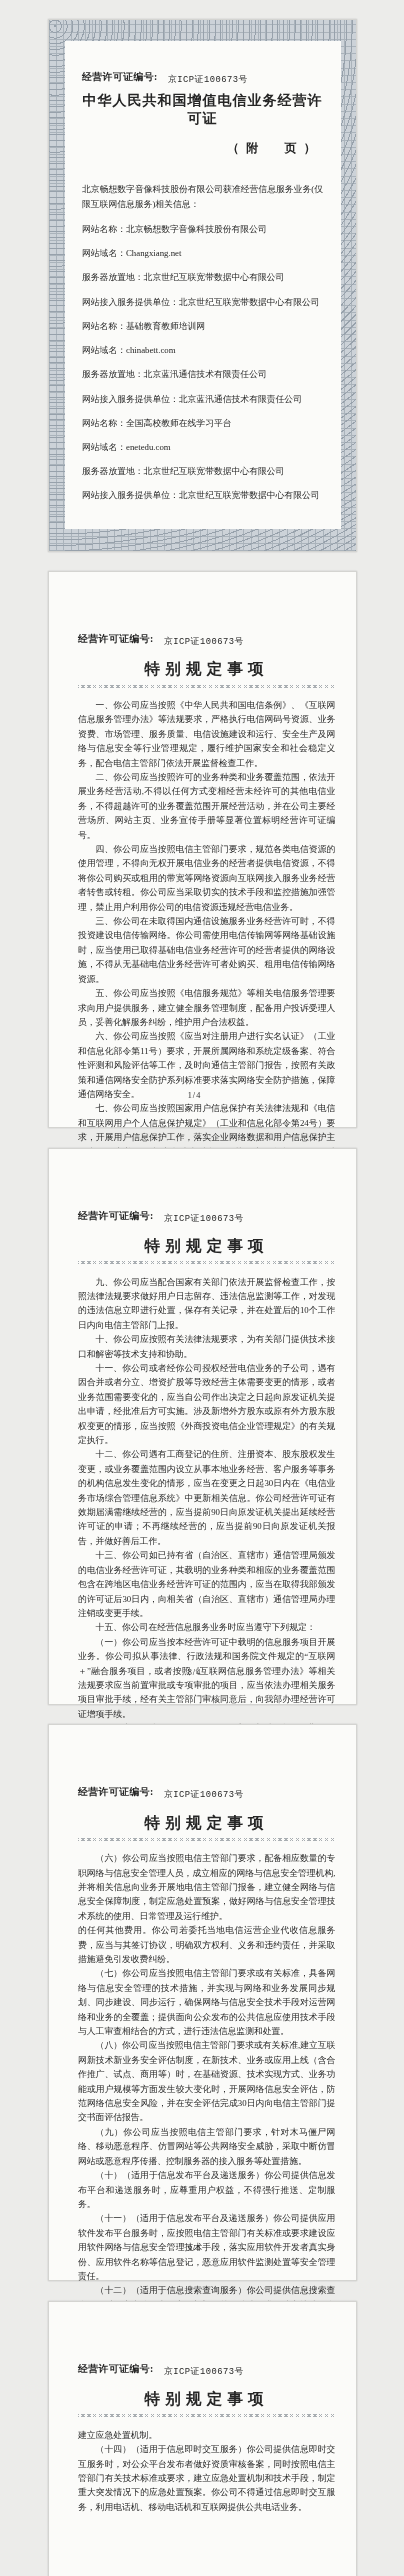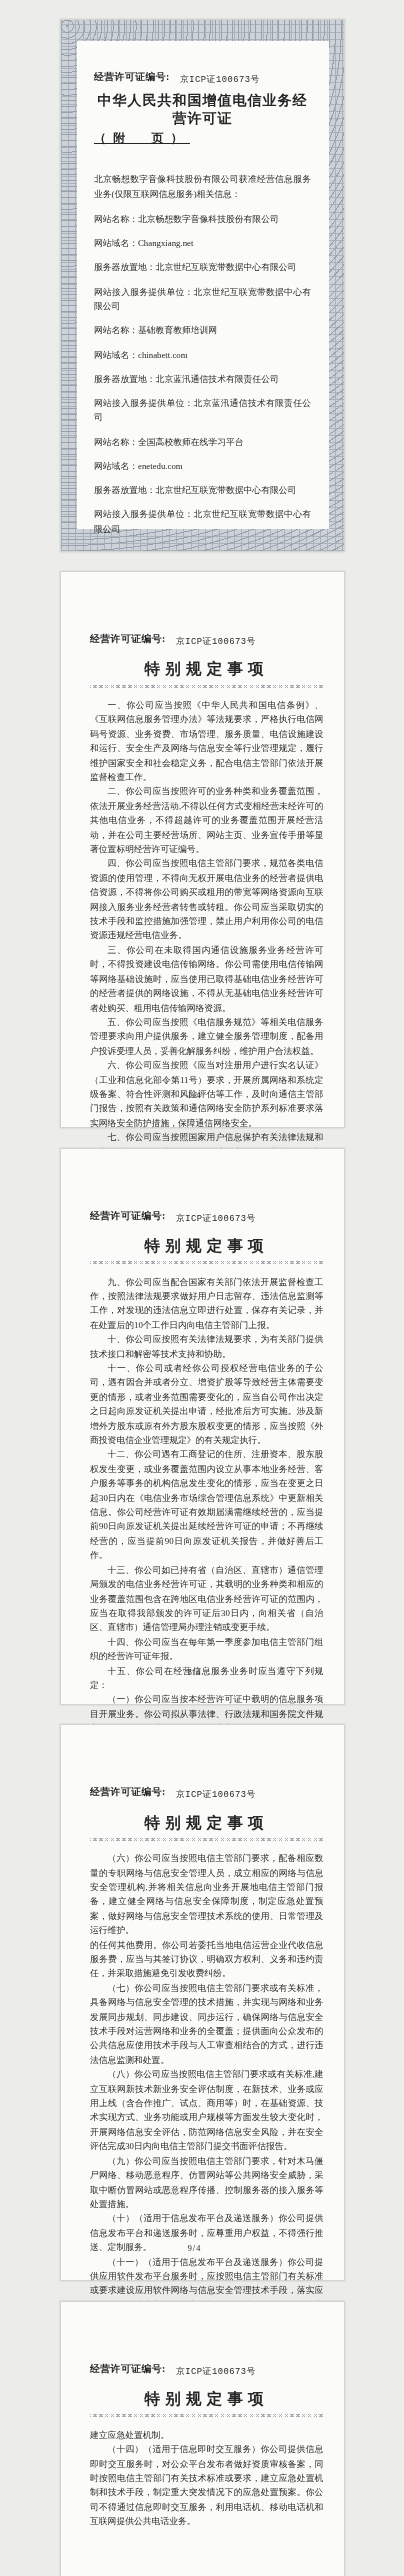--- a/index.html
+++ b/index.html
@@ -1,39 +1,39 @@
 <!DOCTYPE html>
 <html style="font-size:8.2px"><head>
 <meta charset="utf-8">
 <style>
   * { margin:0; padding:0; box-sizing:border-box; }
   html,body { width:405px; background:#ececea; font-family:"Liberation Serif", serif; color:#262626; }
   body { height:2873px; }
 
   .page {
-    width:285px; margin:0 auto; background:#fbfbf9;
+    width:309px; margin:0 auto; background:#fbfbf9;
     border:0.5px solid #d4d4d1; box-shadow:0 0 1.5px rgba(0,0,0,.18);
     position:relative;
   }
 
   
   .page1 { margin-top:18.5px; height:533px;
     background:#ccd2d8;
     background-image:
       repeating-radial-gradient(circle at 6.2px 6.2px, #97a1ab 0 1px, rgba(255,255,255,0) 1px 5.7px),
       repeating-linear-gradient(90deg, #aab3bb 0 1px, rgba(255,255,255,0) 1px 7.2px),
       repeating-linear-gradient(0deg, #aab3bb 0 1px, rgba(255,255,255,0) 1px 7.2px);
     padding:21.6px 15.5px;
   }
   .page1-inner { background:#fbfbf9; width:100%; height:100%; padding:30px 17.5px 10.3px 17.5px; }
   .lic-row { font-size:9.8px; letter-spacing:0.5px; }
   .lic-label { font-weight:bold; }
   .lic-num { font-family:"Liberation Mono", monospace; font-size:8.8px; margin-left:7.2px; position:relative; top:2.1px; }
   .p1-title { margin-top:8.2px; text-align:center; font-size:14px; font-weight:bold; letter-spacing:1px; }
-  .p1-sub { margin-top:2px; text-align:left; font-size:12px; font-weight:bold; letter-spacing:7.2px;text-decoration:underline; }
+  .p1-sub { margin-top:12px; text-align:right; font-size:12px; font-weight:bold; letter-spacing:7.2px; }
   .p1-intro { margin-top:25px; font-size:8.8px; line-height:15px; text-align:justify; }
   .info-line { font-size:8.8px; line-height:14.4px; margin-top:9.8px; text-align:justify; }
 
   
   .special { margin-top:19.6px; height:557px; padding:61px 20.6px 0 29px; }
   .sp-title { margin-top:13.4px; text-align:center; font-size:15.5px; font-weight:bold; letter-spacing:5.2px; }
   .zigzag {
     height:3.1px; margin:4.1px 0 10.3px 0; opacity:.75;
     background-image:
       repeating-linear-gradient(135deg, #8e959b 0 1px, rgba(255,255,255,0) 1px 4.1px),
@@ -98,21 +98,20 @@
     <span class="lic-num">京ICP证100673号</span>
   </div>
   <div class="sp-title">特别规定事项</div>
   <div class="zigzag"></div>
   <div>
       <p class="para">九、你公司应当配合国家有关部门依法开展监督检查工作，按照法律法规要求做好用户日志留存、违法信息监测等工作，对发现的违法信息立即进行处置，保存有关记录，并在处置后的10个工作日内向电信主管部门上报。</p>
       <p class="para">十、你公司应按照有关法律法规要求，为有关部门提供技术接口和解密等技术支持和协助。</p>
       <p class="para">十一、你公司或者经你公司授权经营电信业务的子公司，遇有因合并或者分立、增资扩股等导致经营主体需要变更的情形，或者业务范围需要变化的，应当自公司作出决定之日起向原发证机关提出申请，经批准后方可实施。涉及新增外方股东或原有外方股东股权变更的情形，应当按照《外商投资电信企业管理规定》的有关规定执行。</p>
       <p class="para">十二、你公司遇有工商登记的住所、注册资本、股东股权发生变更，或业务覆盖范围内设立从事本地业务经营、客户服务等事务的机构信息发生变化的情形，应当在变更之日起30日内在《电信业务市场综合管理信息系统》中更新相关信息。你公司经营许可证有效期届满需继续经营的，应当提前90日向原发证机关提出延续经营许可证的申请；不再继续经营的，应当提前90日向原发证机关报告，并做好善后工作。</p>
       <p class="para">十三、你公司如已持有省（自治区、直辖市）通信管理局颁发的电信业务经营许可证，其载明的业务种类和相应的业务覆盖范围包含在跨地区电信业务经营许可证的范围内，应当在取得我部颁发的许可证后30日内，向相关省（自治区、直辖市）通信管理局办理注销或变更手续。</p>
-      <p class="para">十四、你公司应当在每年第一季度参加电信主管部门组织的经营许可证年报。</p>
       <p class="para">十五、你公司在经营信息服务业务时应当遵守下列规定：</p>
       <p class="para">（一）你公司应当按本经营许可证中载明的信息服务项目开展业务。你公司拟从事法律、行政法规和国务院文件规定的“互联网＋”融合服务项目，或者按照《互联网信息服务管理办法》等相关法规要求应当前置审批或专项审批的项目，应当依法办理相关服务项目审批手续，经有关主管部门审核同意后，向我部办理经营许可证增项手续。</p>
       <p class="para">（二）未经批准，你公司不得开展固定网电话信息服务业务。</p>
       <p class="para">（三）你公司制作、复制、发布、传播《互联网信息服务管理办法》第十五条所列内容的，不得提供虚假信息诱导、欺骗用户。</p>
       <p class="para">（四）你公司发布信息服务业务广告时，应当公布你公司名称和经营许可证编号，不得含有悖于社会良好风尚、损害人民群众尤其是青少年身心健康的内容。</p>
       <p class="para">（五）你公司向用户收费应当做到准确、合理，不得向用户收取信息服务项目中未予明示</p>
     </div>
   <div class="pnum">8/4</div>
 </div>
 

